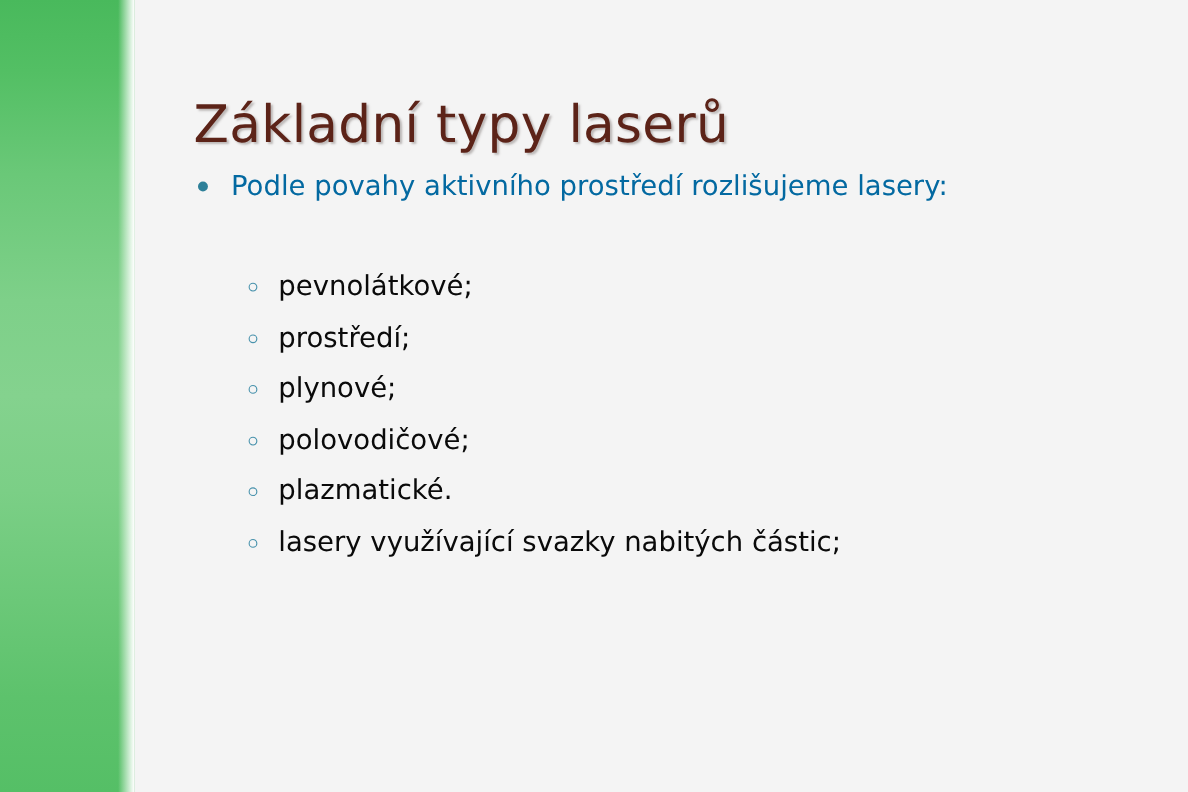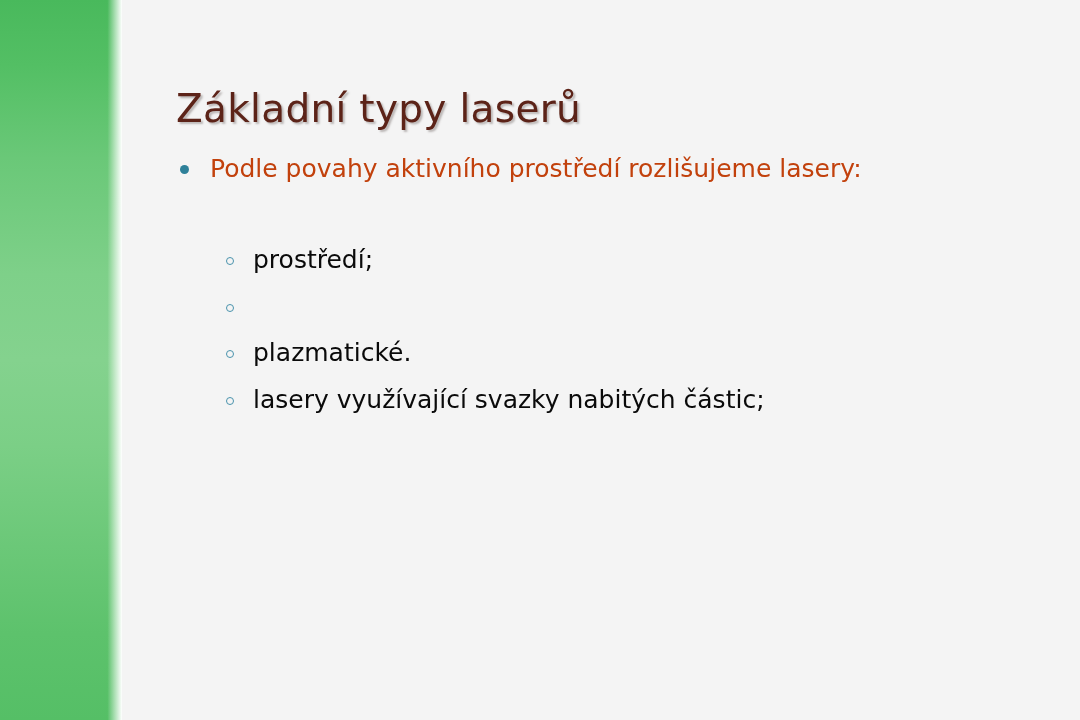--- a/index.html
+++ b/index.html
@@ -60,21 +60,21 @@
     top: 0;
     right: 0;
     bottom: 0;
   }
 
   .title {
     position: absolute;
     left: 54px;
     top: 55px;
     font-family: "DejaVu Sans", sans-serif;
-    font-size: 39px;
+    font-size: 47px;
     line-height: 56px;
     font-weight: 400;
     letter-spacing: 0.3px;
     color: #5c2318;
     text-shadow: 2px 2px 2px rgba(120,110,108,0.45);
     white-space: nowrap;
   }
 
   .body-block {
     position: absolute;
@@ -99,21 +99,21 @@
     border-radius: 50%;
     background: #2e8099;
     margin-top: 13px;
     margin-right: 0;
   }
   .lvl1 .lvl1-text {
     margin-left: 21px;
     font-family: "DejaVu Sans", sans-serif;
     font-size: 25px;
     line-height: 34px;
-    color: #c2410c;
+    color: #0369a1;
     white-space: nowrap;
   }
 
   
   .lvl2-list {
     margin: 0;
     padding: 0;
     list-style: none;
     position: absolute;
     left: 0;
@@ -162,24 +162,33 @@
     <div class="body-block">
 
       <div class="lvl1">
         <span class="marker-dot"></span>
         <span class="lvl1-text">Podle povahy aktivního prostředí rozlišujeme lasery:</span>
       </div>
 
       <ul class="lvl2-list">
         <li class="lvl2">
           <span class="marker-ring"></span>
+          <span class="lvl2-text">pevnolátkové;</span>
+        </li>
+        <li class="lvl2">
+          <span class="marker-ring"></span>
           <span class="lvl2-text">prostředí;</span>
         </li>
         <li class="lvl2">
           <span class="marker-ring"></span>
+          <span class="lvl2-text">plynové;</span>
+        </li>
+        <li class="lvl2">
+          <span class="marker-ring"></span>
+          <span class="lvl2-text">polovodičové;</span>
         </li>
         <li class="lvl2">
           <span class="marker-ring"></span>
           <span class="lvl2-text">plazmatické.</span>
         </li>
         <li class="lvl2">
           <span class="marker-ring"></span>
           <span class="lvl2-text">lasery využívající svazky nabitých částic;</span>
         </li>
       </ul>

